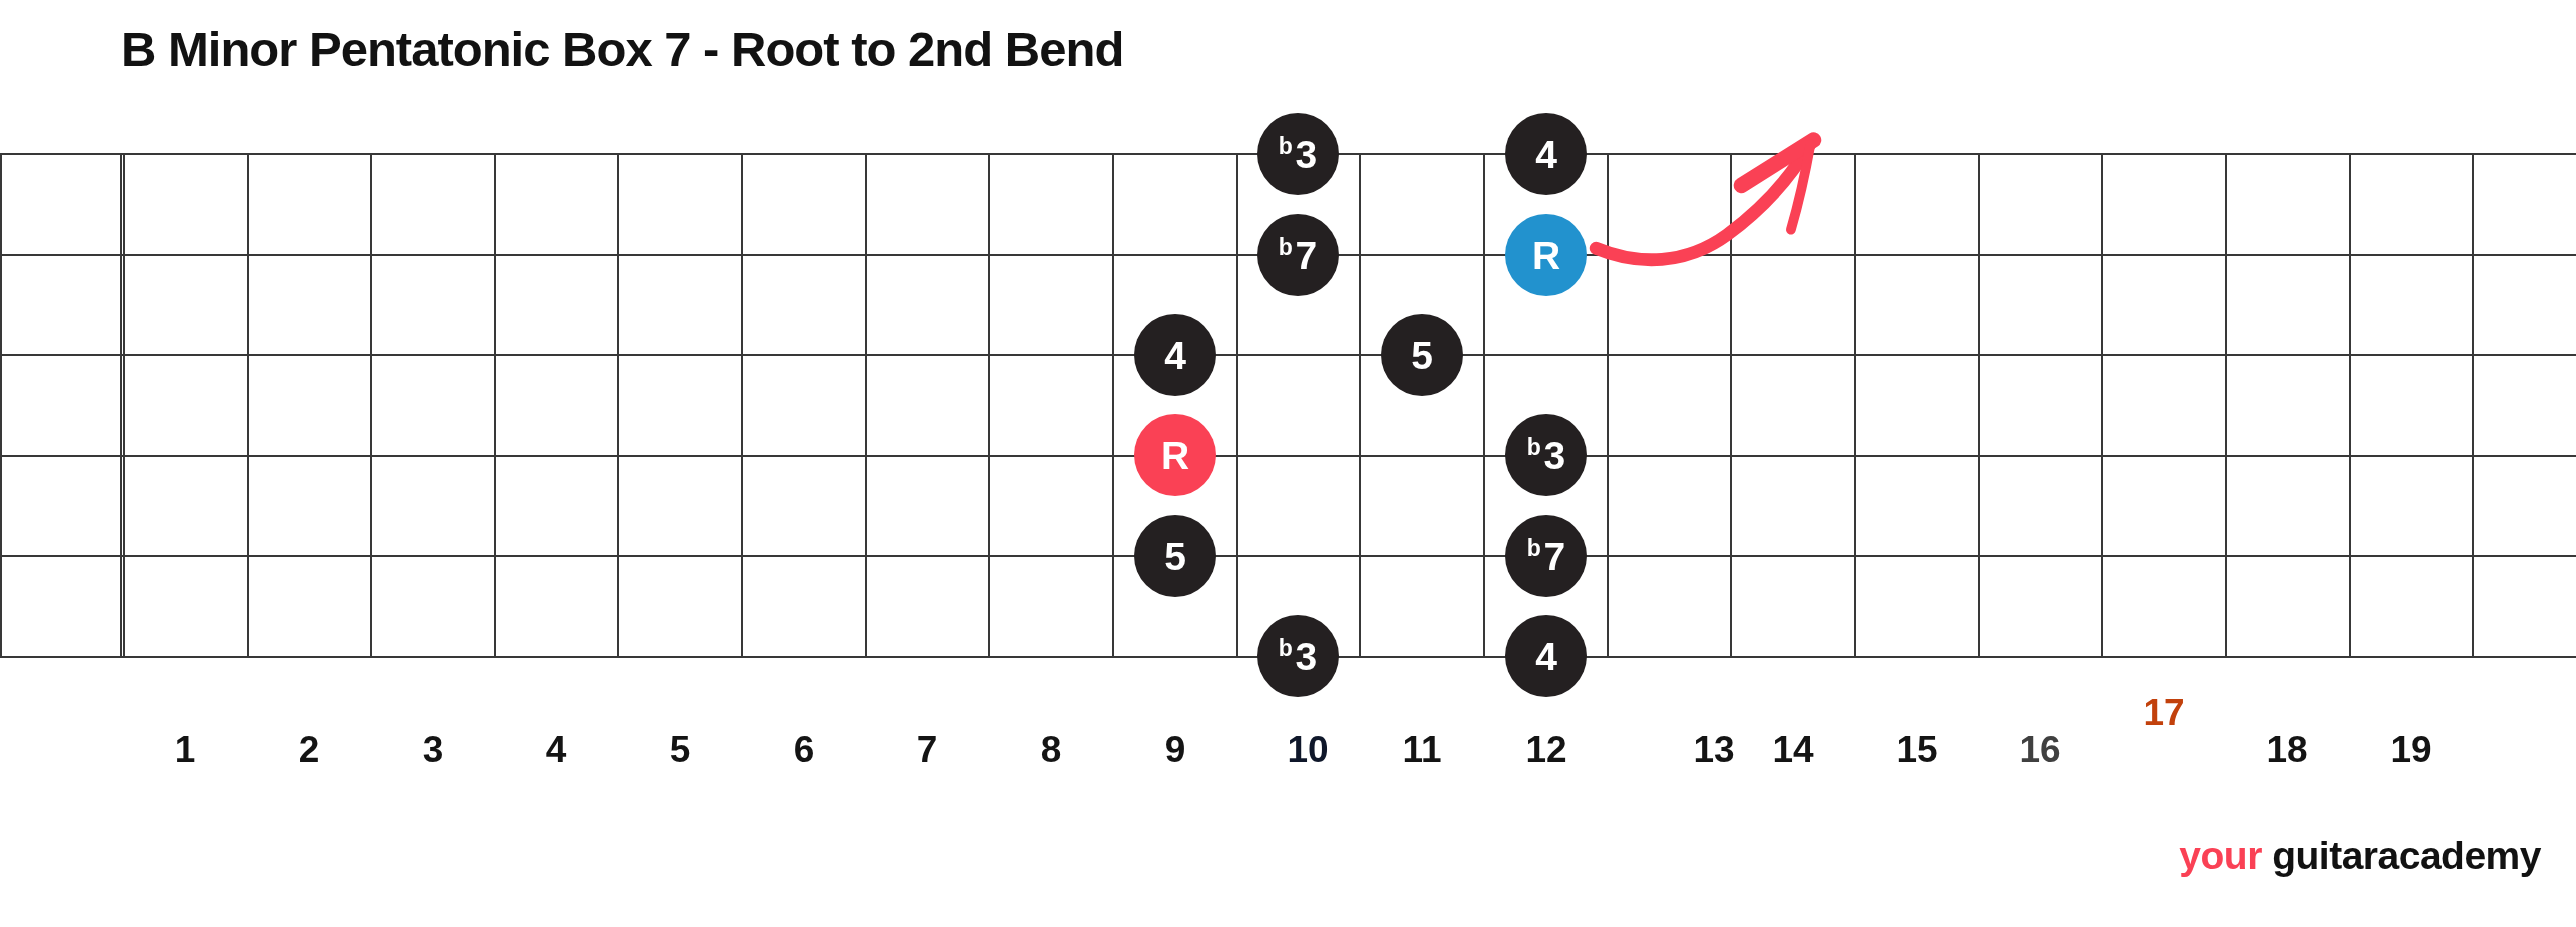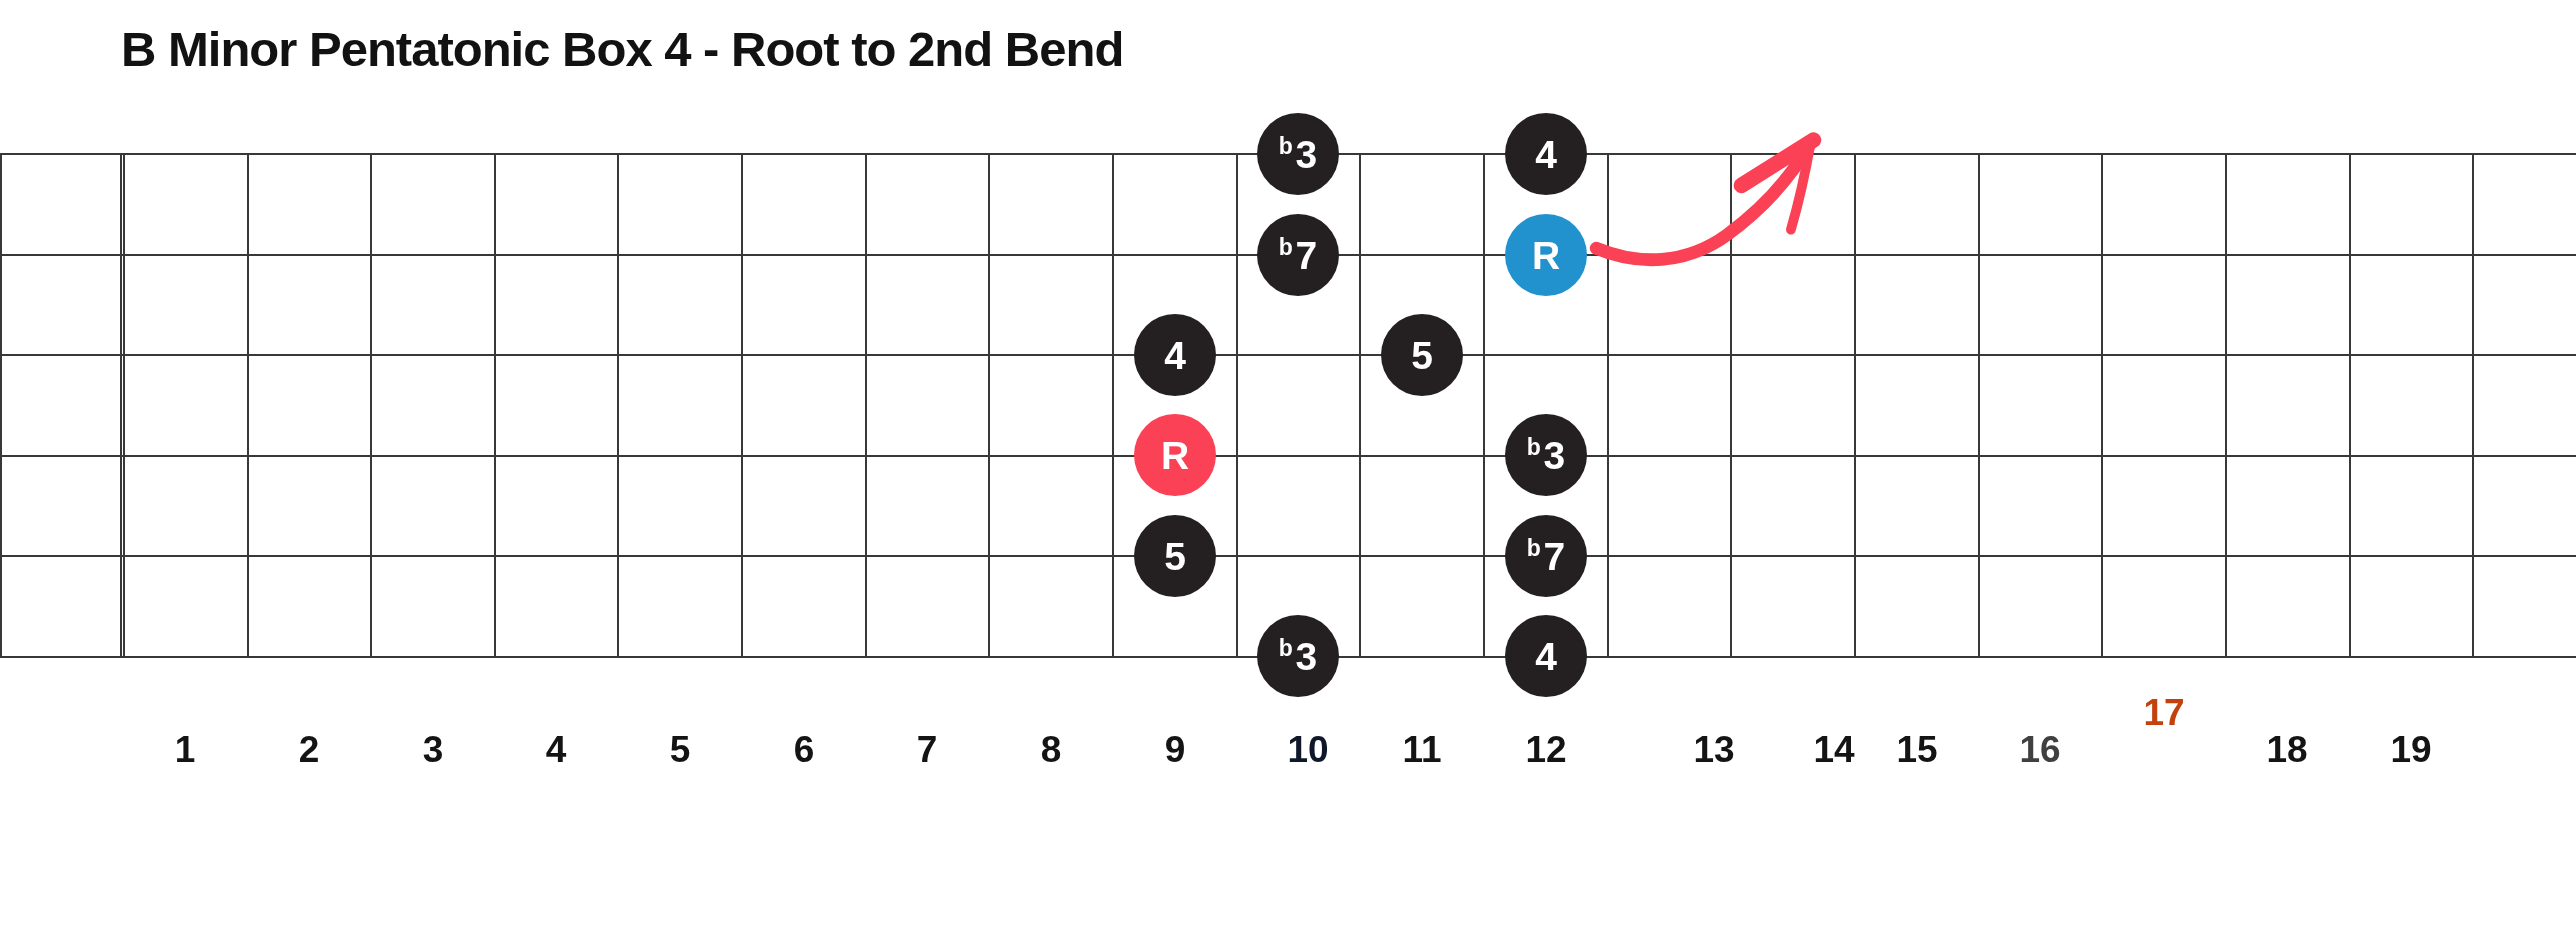--- a/index.html
+++ b/index.html
@@ -92,21 +92,21 @@
     line-height: 1;
     white-space: nowrap;
   }
   .logo .logo-suffix { color: #121212; }
 </style>
 </head>
 <body>
 
 <div class="page">
 
-  <h1 class="title" style="color: rgb(18, 18, 18);">B Minor Pentatonic Box 4 - Root to 2nd Bend</h1>
+  <h1 class="title" style="color: rgb(18, 18, 18);">B Minor Pentatonic Box 7 - Root to 2nd Bend</h1>
 
   <div class="fretboard" id="fretboard">
       <div class="string-line" style="top: 153px; background: rgb(56, 56, 56);"></div>
       <div class="string-line" style="top: 254px; background: rgb(56, 56, 56);"></div>
       <div class="string-line" style="top: 354px; background: rgb(56, 56, 56);"></div>
       <div class="string-line" style="top: 455px; background: rgb(56, 56, 56);"></div>
       <div class="string-line" style="top: 555px; background: rgb(56, 56, 56);"></div>
       <div class="string-line" style="top: 656px; background: rgb(56, 56, 56);"></div>
       <div class="fret-line" style="left: 0px; top: 153px; height: 504px; background: rgb(56, 56, 56);"></div>
       <div class="fret-line" style="left: 120px; top: 153px; height: 504px; background: rgb(56, 56, 56);"></div>
@@ -136,21 +136,21 @@
       <div class="fret-number" style="left: 556px; top: 749px; color: rgb(20, 20, 20);">4</div>
       <div class="fret-number" style="left: 680px; top: 749px; color: rgb(20, 20, 20);">5</div>
       <div class="fret-number" style="left: 804px; top: 749px; color: rgb(20, 20, 20);">6</div>
       <div class="fret-number" style="left: 927px; top: 749px; color: rgb(20, 20, 20);">7</div>
       <div class="fret-number" style="left: 1051px; top: 749px; color: rgb(20, 20, 20);">8</div>
       <div class="fret-number" style="left: 1175px; top: 749px; color: rgb(20, 20, 20);">9</div>
       <div class="fret-number" style="left: 1308px; top: 749px; color: #0f172a;">10</div>
       <div class="fret-number" style="left: 1422px; top: 749px; color: rgb(20, 20, 20);">11</div>
       <div class="fret-number" style="left: 1546px; top: 749px; color: rgb(20, 20, 20);">12</div>
       <div class="fret-number" style="left: 1669px; top: 749px; color: rgb(20, 20, 20); margin-left: 45px;">13</div>
-      <div class="fret-number" style="left: 1793px; top: 749px; color: rgb(20, 20, 20); margin-left: 41px;">14</div>
+      <div class="fret-number" style="left: 1793px; top: 749px; color: rgb(20, 20, 20);">14</div>
       <div class="fret-number" style="left: 1917px; top: 749px; color: rgb(20, 20, 20);">15</div>
       <div class="fret-number" style="left: 2040px; top: 749px; color: #404040;">16</div>
       <div class="fret-number" style="left: 2164px; top: 712px; color: #c2410c;">17</div>
       <div class="fret-number" style="left: 2287px; top: 749px; color: rgb(20, 20, 20);">18</div>
       <div class="fret-number" style="left: 2411px; top: 749px; color: rgb(20, 20, 20);">19</div>
       <div class="note-dot" style="left: 1298px; top: 154px; background: rgb(36, 32, 33); color: rgb(255, 255, 255);">
         <span class="flat">b</span>
         <span>3</span>
       </div>
       <div class="note-dot" style="left: 1546px; top: 154px; background: rgb(36, 32, 33); color: rgb(255, 255, 255);">
@@ -191,15 +191,18 @@
         <span>4</span>
       </div>
     </div>
 
   <svg class="bend-arrow" width="2628" height="927" viewBox="0 0 5100 1800" fill="none" stroke="#fa4155">
     <path d="M 3098 482 C 3180 516 3272 514 3352 456 C 3428 400 3482 334 3514 278" stroke-width="25" stroke-linecap="round" fill="none" stroke="#fa4155"></path>
     <path d="M 3380 360 L 3520 272" stroke-width="30" stroke-linecap="round" fill="none" stroke="#fa4155"></path>
     <path d="M 3514 280 C 3504 336 3490 398 3476 446" stroke-width="19" stroke-linecap="round" fill="none" stroke="#fa4155"></path>
   </svg>
 
+  <div class="logo">
+    <span class="logo-prefix" style="color: rgb(250, 65, 85);">your</span><span> </span><span class="logo-suffix">guitaracademy</span>
+  </div>
 
 </div>
 
 
 </body></html>

